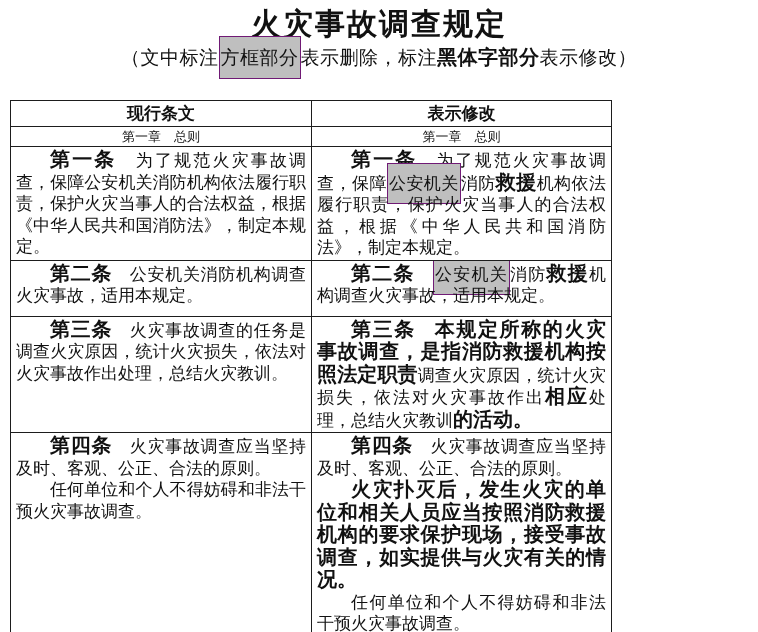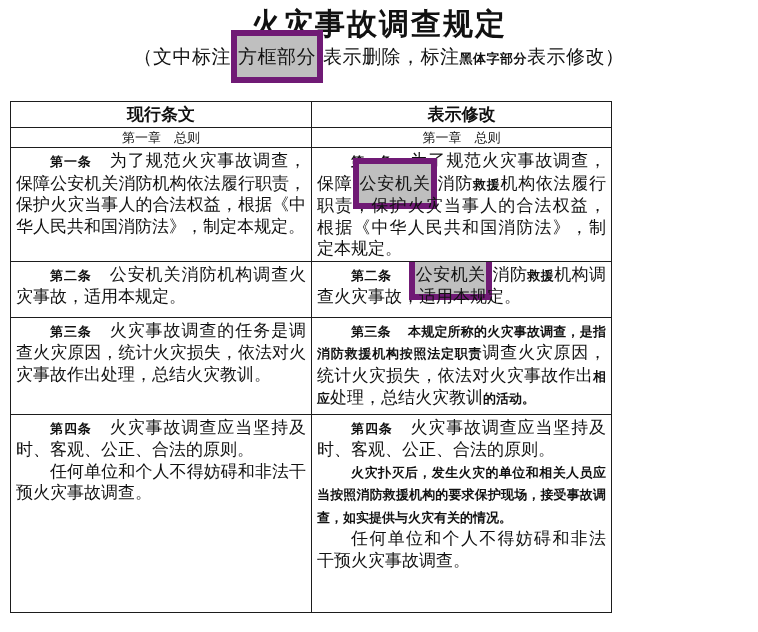--- a/index.html
+++ b/index.html
@@ -62,25 +62,25 @@
     padding:2px 5px 1px 5px;
   }
   .cmp tbody p{
     margin:0;
     text-indent:2em;
     text-align:justify;
   }
   .bold{
     font-weight:700;
     font-family:"Liberation Sans","DejaVu Sans",sans-serif;
-    font-size:13px;
+    font-size:20px;
   }
   .box{
     background:var(--deleted-bg);
-    border:6px solid #701a75;
+    border:1px solid #701a75;
     padding:10px 1px;
   }
 </style>
 </head>
 <body>
 
 <div class="page">
 
   <h1 class="doc-title">火灾事故调查规定</h1>
 

